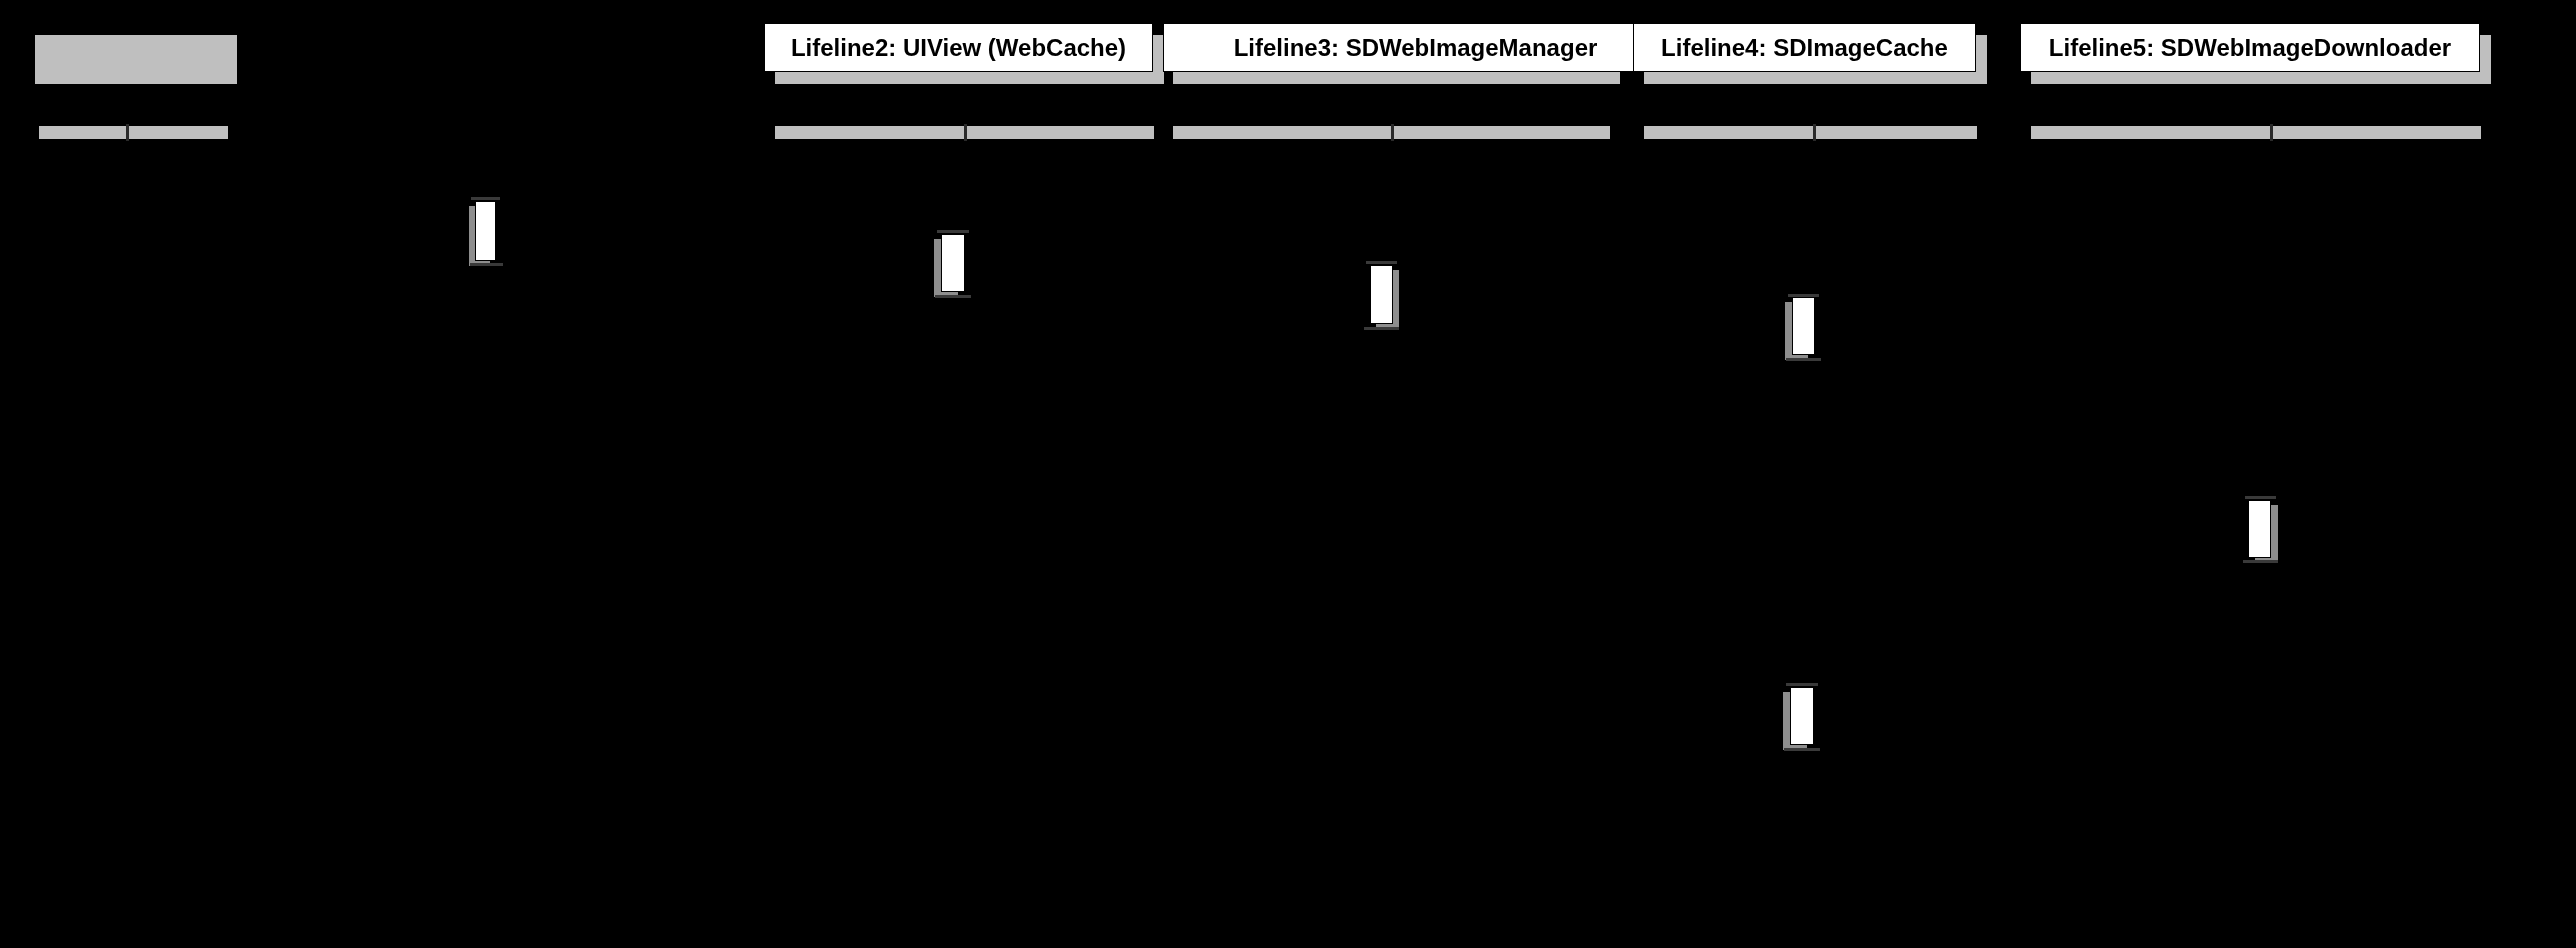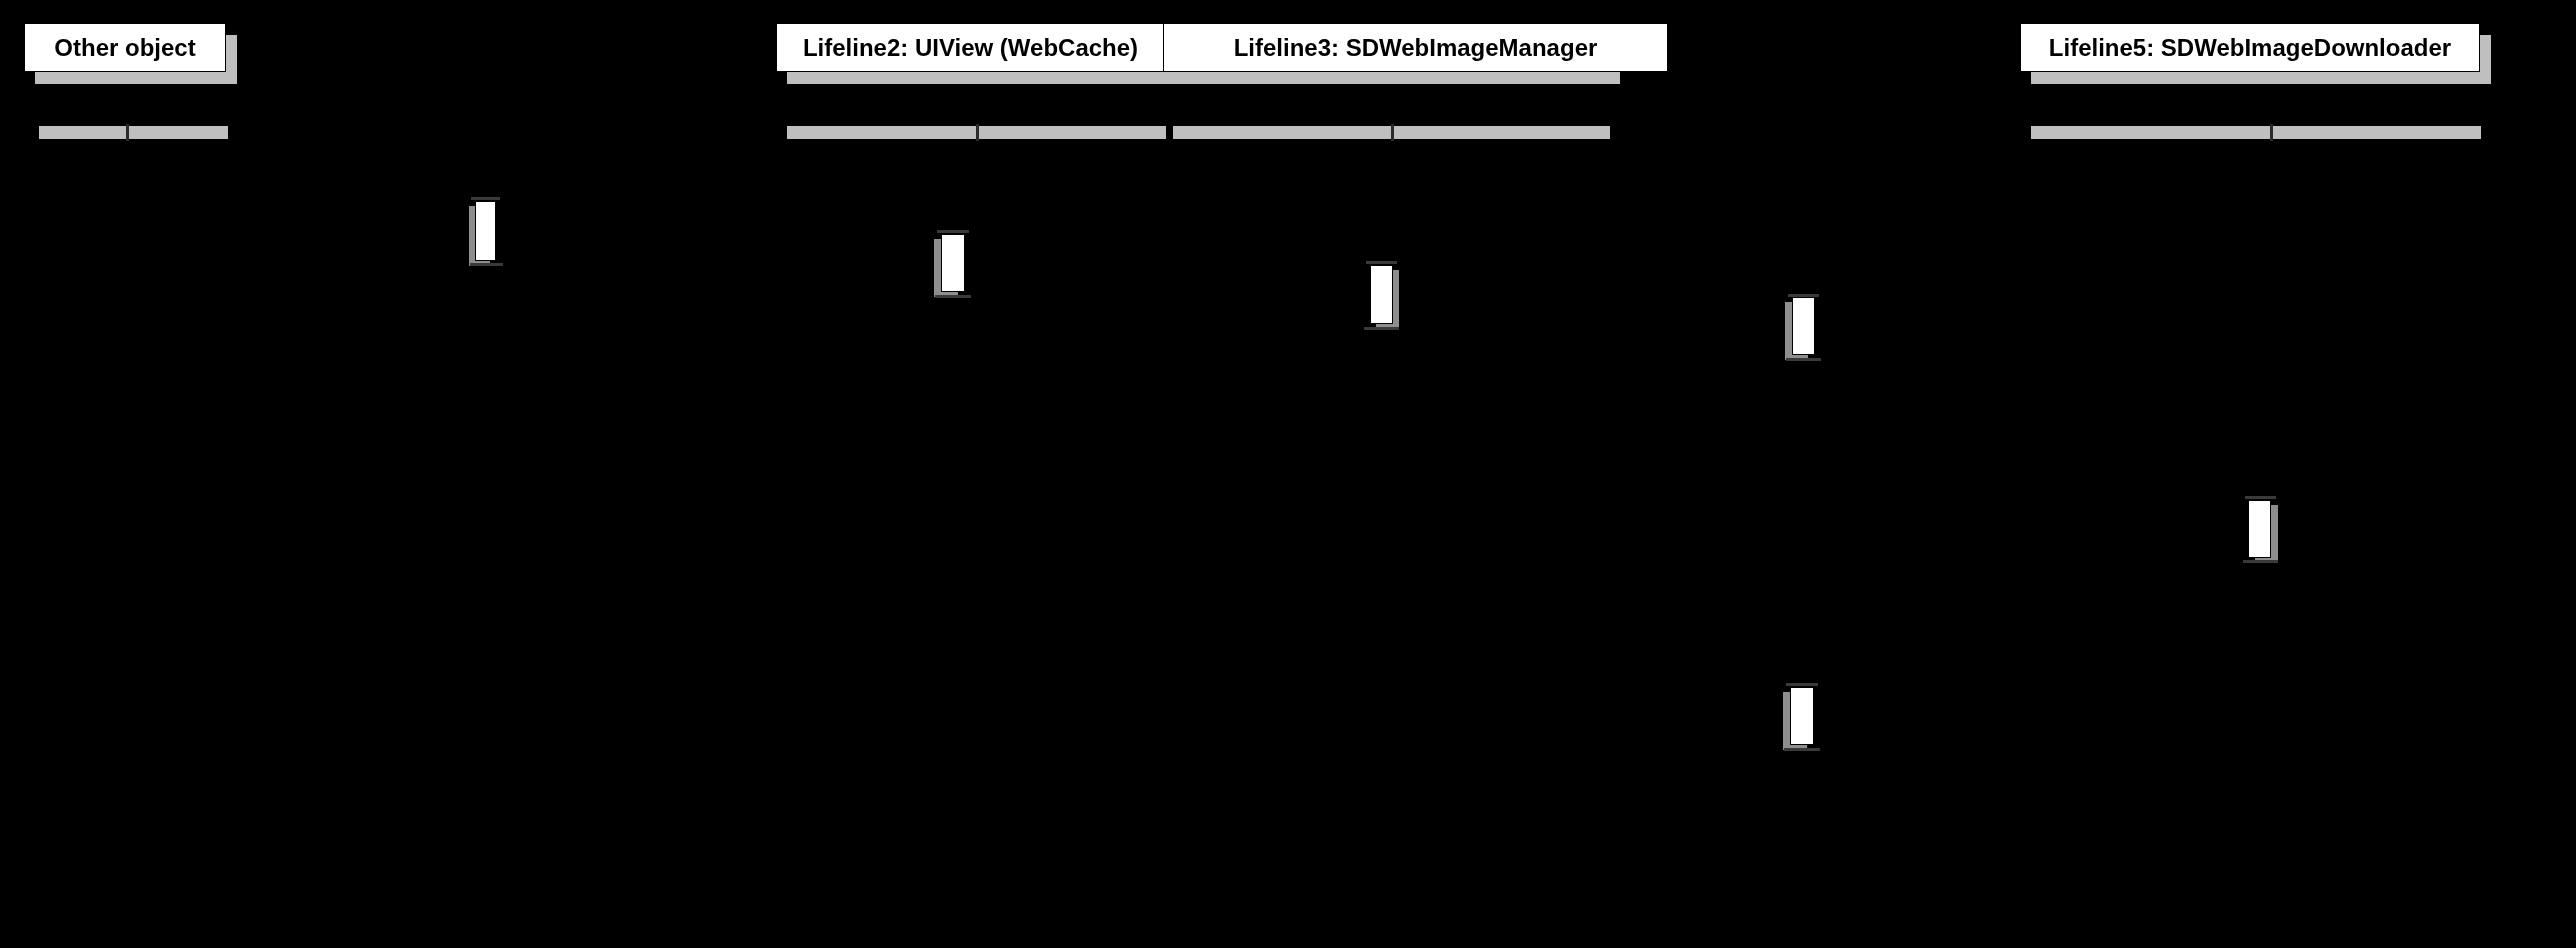--- a/index.html
+++ b/index.html
@@ -81,41 +81,46 @@
     background: #3a3a3a;
     height: 2.9px;
   }
 </style>
 </head>
 <body>
 
 <div id="canvas">
     <div class="lifeline-group" style="left: 0px; width: 2576px;">
       <div class="lifeline-shadow" style="left: 35px; top: 35px; width: 202px; height: 49px;"></div>
-      <div class="lifeline-box" style="left: 24px; top: 23px; width: 202px; height: 49px;">
-        <span class="lifeline-label">Other object</span>
-      </div>
       <div class="lifeline-underbar" style="left: 39px; top: 126px; width: 189px;"></div>
       <div class="lifeline-tick" style="left: 126px; top: 124px; height: 16.5px;"></div>
     </div>
-    <div class="lifeline-group" style="left: 12px; width: 2268px;">
+    <div class="lifeline-group" style="left: 0px; width: 2268px;">
       <div class="lifeline-shadow" style="left: 775px; top: 35px; width: 389px; height: 49px;"></div>
       <div class="lifeline-box" style="left: 764px; top: 23px; width: 389px; height: 49px;">
         <span class="lifeline-label">Lifeline2: UIView (WebCache)</span>
       </div>
       <div class="lifeline-underbar" style="left: 775px; top: 126px; width: 379px;"></div>
       <div class="lifeline-tick" style="left: 964px; top: 124px; height: 16.5px;"></div>
     </div>
     <div class="lifeline-group" style="left: 0px; width: 2576px;">
       <div class="lifeline-shadow" style="left: 1173px; top: 35px; width: 447px; height: 49px;"></div>
       <div class="lifeline-box" style="left: 1163px; top: 23px; width: 505px; height: 49px;">
         <span class="lifeline-label">Lifeline3: SDWebImageManager</span>
       </div>
       <div class="lifeline-underbar" style="left: 1173px; top: 126px; width: 437px;"></div>
       <div class="lifeline-tick" style="left: 1391px; top: 124px; height: 16.5px;"></div>
+    </div>
+    <div class="lifeline-group" style="left: 0px; width: 2576px;">
+      <div class="lifeline-shadow" style="left: 1644px; top: 35px; width: 343px; height: 49px;"></div>
+      <div class="lifeline-box" style="left: 1633px; top: 23px; width: 343px; height: 49px;">
+        <span class="lifeline-label">Lifeline4: SDImageCache</span>
+      </div>
+      <div class="lifeline-underbar" style="left: 1644px; top: 126px; width: 333px;"></div>
+      <div class="lifeline-tick" style="left: 1813px; top: 124px; height: 16.5px;"></div>
     </div>
     <div class="lifeline-group" style="left: 0px; width: 2576px;">
       <div class="lifeline-shadow" style="left: 2031px; top: 35px; width: 460px; height: 49px;"></div>
       <div class="lifeline-box" style="left: 2020px; top: 23px; width: 460px; height: 49px;">
         <span class="lifeline-label">Lifeline5: SDWebImageDownloader</span>
       </div>
       <div class="lifeline-underbar" style="left: 2031px; top: 126px; width: 450px;"></div>
       <div class="lifeline-tick" style="left: 2270px; top: 124px; height: 16.5px;"></div>
     </div>
     <div>

